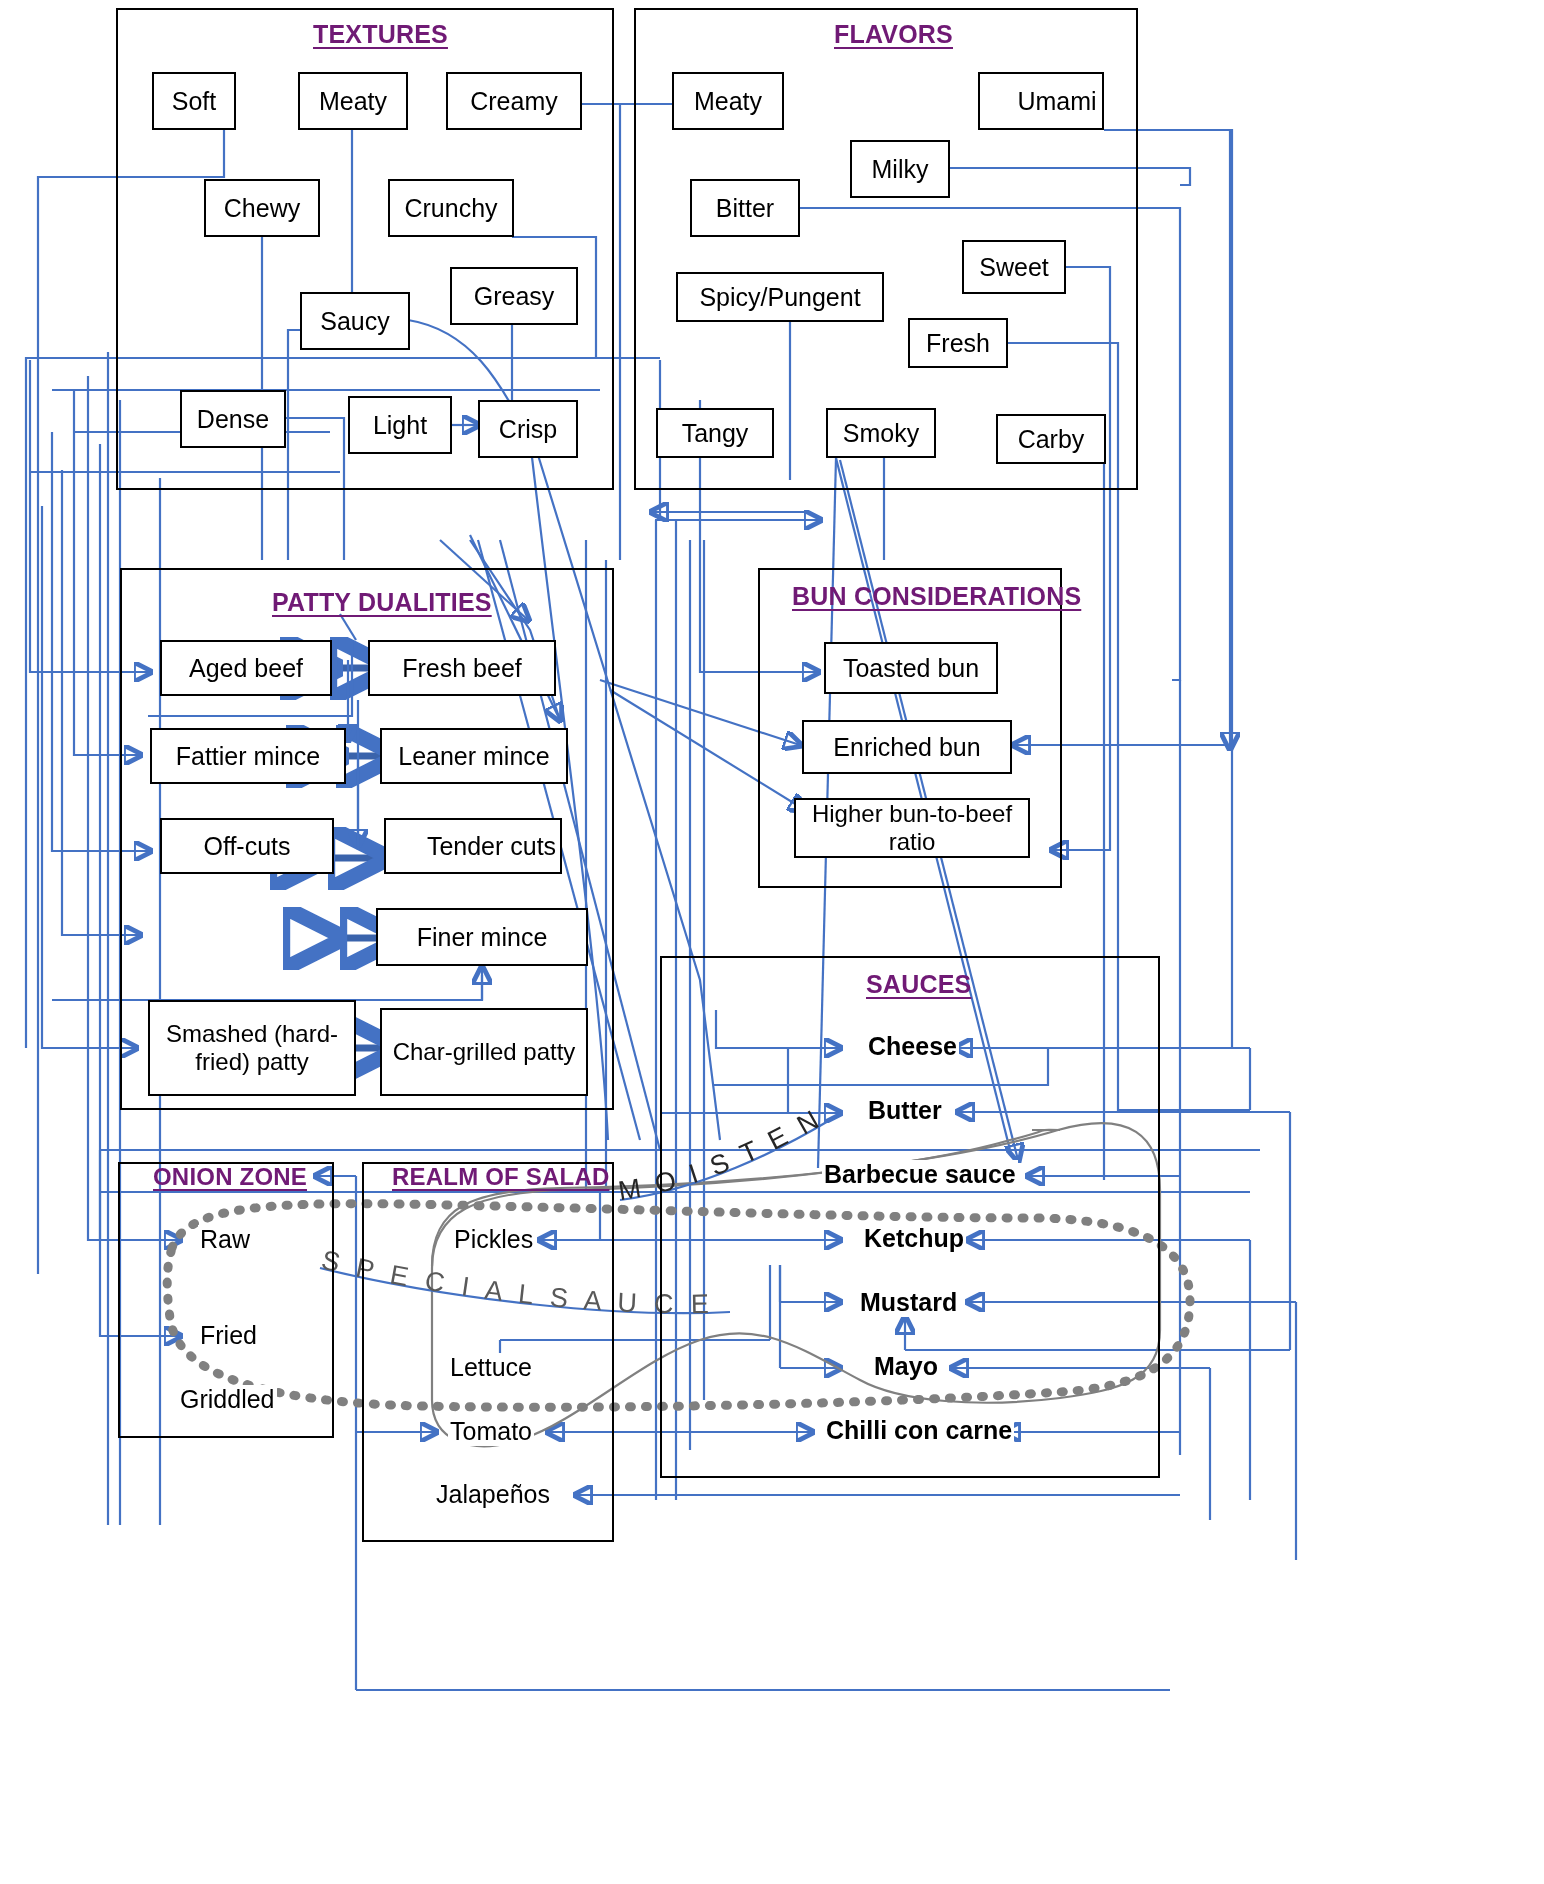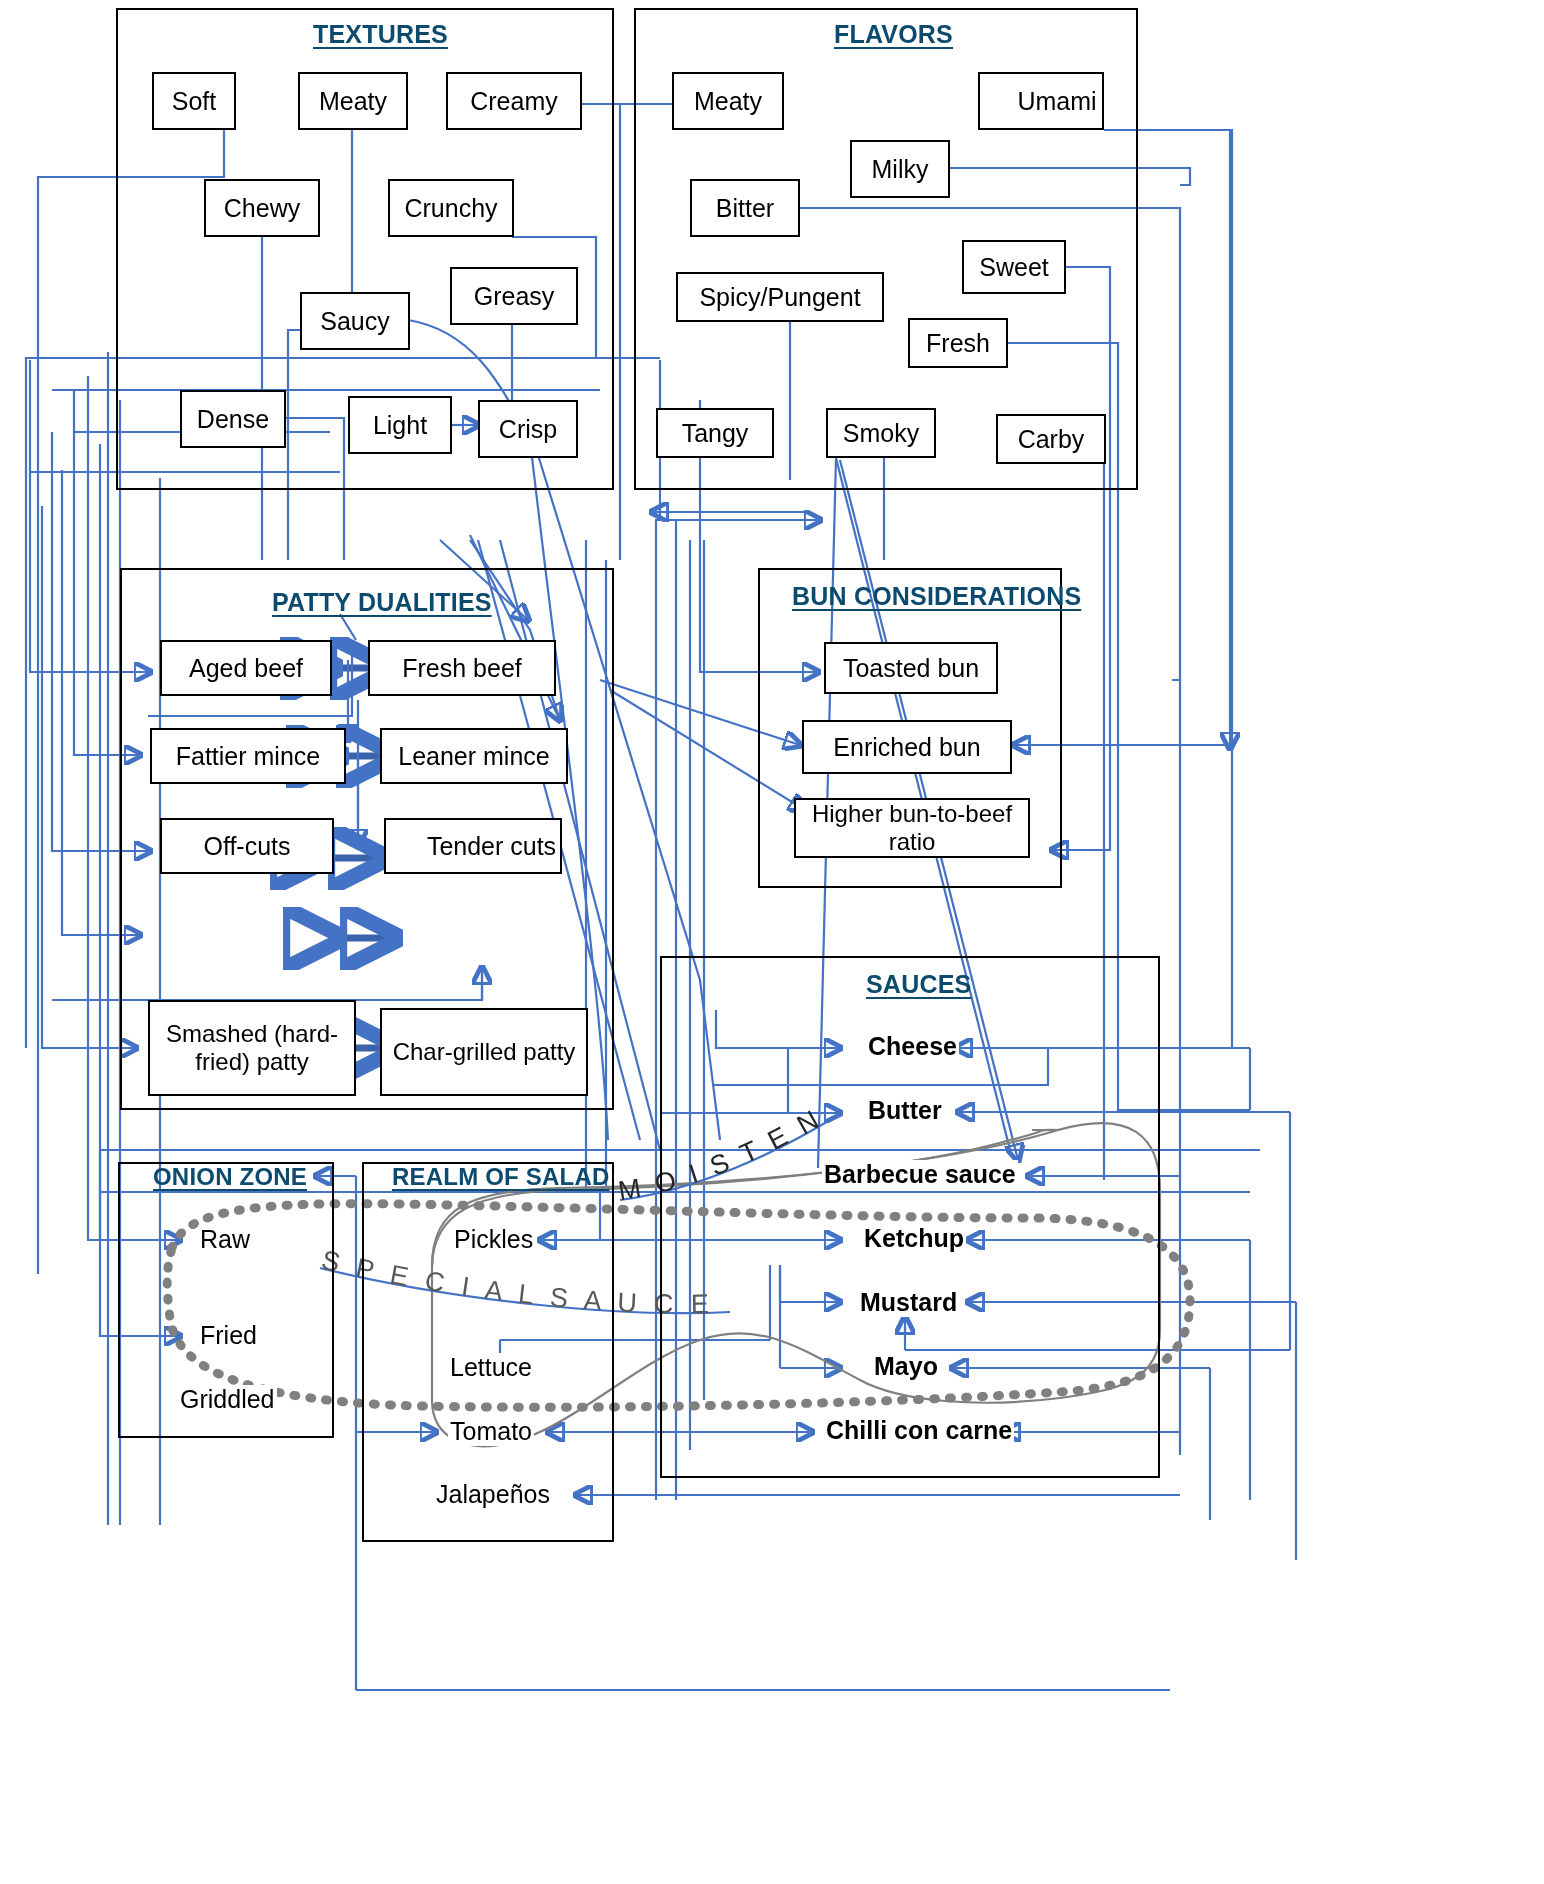--- a/index.html
+++ b/index.html
@@ -1,21 +1,21 @@
 <!DOCTYPE html>
 <html><head>
 <meta charset="utf-8">
 <style>
   html,body{margin:0;padding:0;background:#fff;}
   body{font-family:"Liberation Sans", sans-serif;}
   #stage{position:relative;width:1544px;height:1884px;background:#fff;overflow:hidden;}
 
   
   .group{position:absolute;border:2.5px solid #000;background:transparent;box-sizing:border-box;}
-  .group-title{position:absolute;font-weight:bold;font-size:25px;color:#0c4a6e;
+  .group-title{position:absolute;font-weight:bold;font-size:25px;color:#701a75;
                text-decoration:underline;text-underline-offset:4px;white-space:nowrap;
                letter-spacing:.2px;}
 
   
   .node{position:absolute;border:2.5px solid #000;background:#fff;box-sizing:border-box;
         display:flex;align-items:center;justify-content:center;text-align:center;
         font-size:25px;color:#000;line-height:1.15;z-index:6;}
   .node.small{font-size:24px;}
 
   
@@ -265,20 +265,21 @@
 
   <div class="node" style="left:160px;top:640px;width:172px;height:56px;">Aged beef</div>
   <div class="node" style="left:368px;top:640px;width:188px;height:56px;">Fresh beef</div>
 
   <div class="node" style="left:150px;top:728px;width:196px;height:56px;">Fattier mince</div>
   <div class="node" style="left:380px;top:728px;width:188px;height:56px;">Leaner mince</div>
 
   <div class="node" style="left:160px;top:818px;width:174px;height:56px;">Off-cuts</div>
   <div class="node" style="left:384px;top:818px;width:178px;height:56px;padding-left:37px;">Tender cuts</div>
 
+  <div class="node" style="left:376px;top:908px;width:212px;height:58px;">Finer mince</div>
 
   <div class="node small" style="left:148px;top:1000px;width:208px;height:96px;padding:0 8px;">Smashed (hard-fried) patty</div>
   <div class="node small" style="left:380px;top:1008px;width:208px;height:88px;padding:0 8px;">Char-grilled patty</div>
 
   <div class="group" style="left:758px;top:568px;width:304px;height:320px;"></div>
   <div class="group-title" style="left:792px;top:582px;">BUN CONSIDERATIONS</div>
 
   <div class="node" style="left:824px;top:642px;width:174px;height:52px;">Toasted bun</div>
   <div class="node" style="left:802px;top:720px;width:210px;height:54px;">Enriched bun</div>
   <div class="node small" style="left:794px;top:798px;width:236px;height:60px;padding:0 8px;">Higher bun-to-beef ratio</div>

